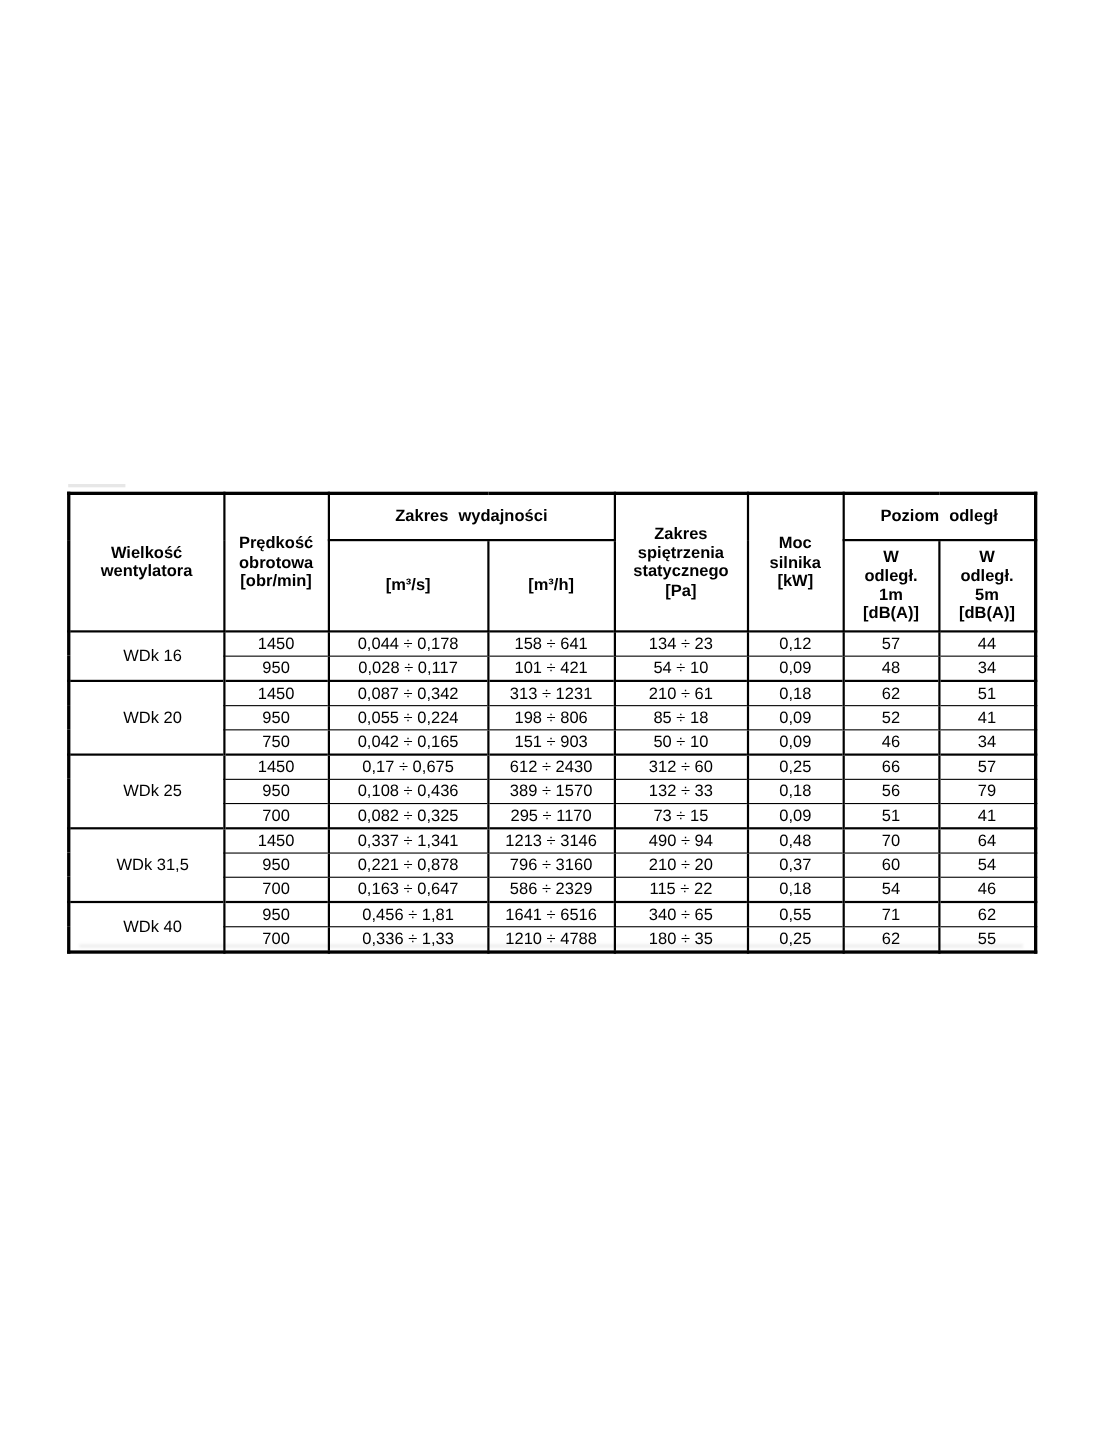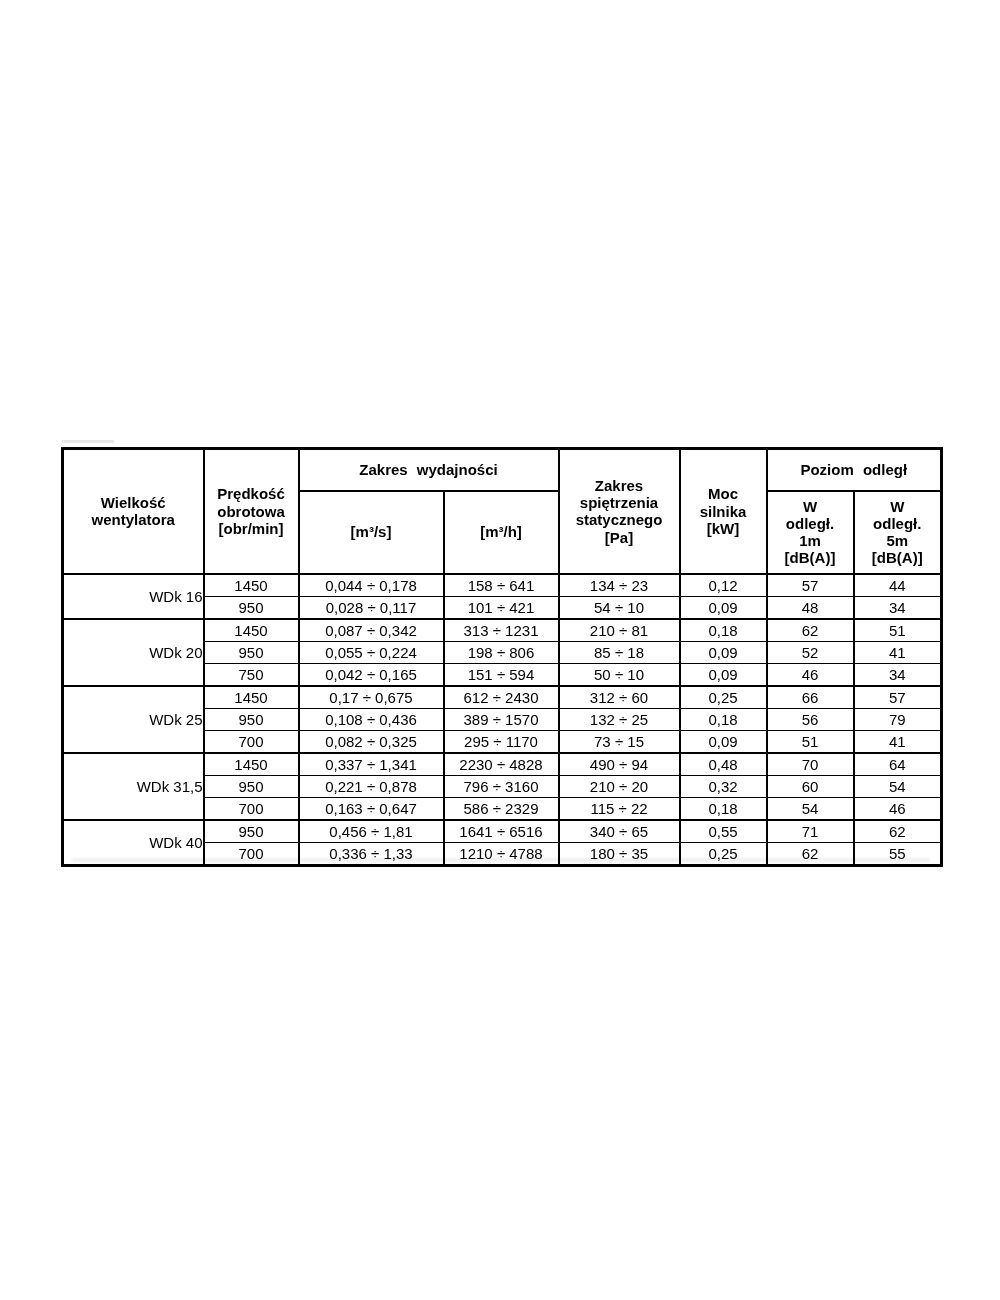--- a/index.html
+++ b/index.html
@@ -51,21 +51,21 @@
     border-top: 1px solid #000;
     border-bottom: 1px solid #000;
     font-size: 15px;
     height: 21px;
     text-align: center;
     vertical-align: middle;
     white-space: nowrap;
   }
   tbody tr.gs td { border-top: 2px solid #000; }
   td.fan {
-    text-align: right;
+    text-align: center;
     padding-left: 11px;
     font-size: 15px;
   }
   .pre { white-space: pre-line; }
   .wide { word-spacing: 5px; margin-top: 28px; }
 
   
   .art { position: absolute; background: #cfcfcf; }
   .art-top { left: 62px; top: 440px; width: 52px; height: 3px; opacity: 0.5; }
   .art-bottom { left: 72px; top: 858px; width: 858px; height: 4px; opacity: 0.28; filter: blur(1px); }
@@ -139,89 +139,89 @@
         <td>0,09</td>
         <td>48</td>
         <td>34</td>
       </tr>
 
       <tr class="gs">
         <td class="fan" rowspan="3">WDk 20</td>
         <td>1450</td>
         <td>0,087 ÷ 0,342</td>
         <td>313 ÷ 1231</td>
-        <td>210 ÷ 81</td>
+        <td>210 ÷ 61</td>
         <td>0,18</td>
         <td>62</td>
         <td>51</td>
       </tr>
       <tr>
         <td>950</td>
         <td>0,055 ÷ 0,224</td>
         <td>198 ÷ 806</td>
         <td>85 ÷ 18</td>
         <td>0,09</td>
         <td>52</td>
         <td>41</td>
       </tr>
       <tr>
         <td>750</td>
         <td>0,042 ÷ 0,165</td>
-        <td>151 ÷ 594</td>
+        <td>151 ÷ 903</td>
         <td>50 ÷ 10</td>
         <td>0,09</td>
         <td>46</td>
         <td>34</td>
       </tr>
 
       <tr class="gs">
         <td class="fan" rowspan="3">WDk 25</td>
         <td>1450</td>
         <td>0,17 ÷ 0,675</td>
         <td>612 ÷ 2430</td>
         <td>312 ÷ 60</td>
         <td>0,25</td>
         <td>66</td>
         <td>57</td>
       </tr>
       <tr>
         <td>950</td>
         <td>0,108 ÷ 0,436</td>
         <td>389 ÷ 1570</td>
-        <td>132 ÷ 25</td>
+        <td>132 ÷ 33</td>
         <td>0,18</td>
         <td>56</td>
         <td>79</td>
       </tr>
       <tr>
         <td>700</td>
         <td>0,082 ÷ 0,325</td>
         <td>295 ÷ 1170</td>
         <td>73 ÷ 15</td>
         <td>0,09</td>
         <td>51</td>
         <td>41</td>
       </tr>
 
       <tr class="gs">
         <td class="fan" rowspan="3">WDk 31,5</td>
         <td>1450</td>
         <td>0,337 ÷ 1,341</td>
-        <td>2230 ÷ 4828</td>
+        <td>1213 ÷ 3146</td>
         <td>490 ÷ 94</td>
         <td>0,48</td>
         <td>70</td>
         <td>64</td>
       </tr>
       <tr>
         <td>950</td>
         <td>0,221 ÷ 0,878</td>
         <td>796 ÷ 3160</td>
         <td>210 ÷ 20</td>
-        <td>0,32</td>
+        <td>0,37</td>
         <td>60</td>
         <td>54</td>
       </tr>
       <tr>
         <td>700</td>
         <td>0,163 ÷ 0,647</td>
         <td>586 ÷ 2329</td>
         <td>115 ÷ 22</td>
         <td>0,18</td>
         <td>54</td>

